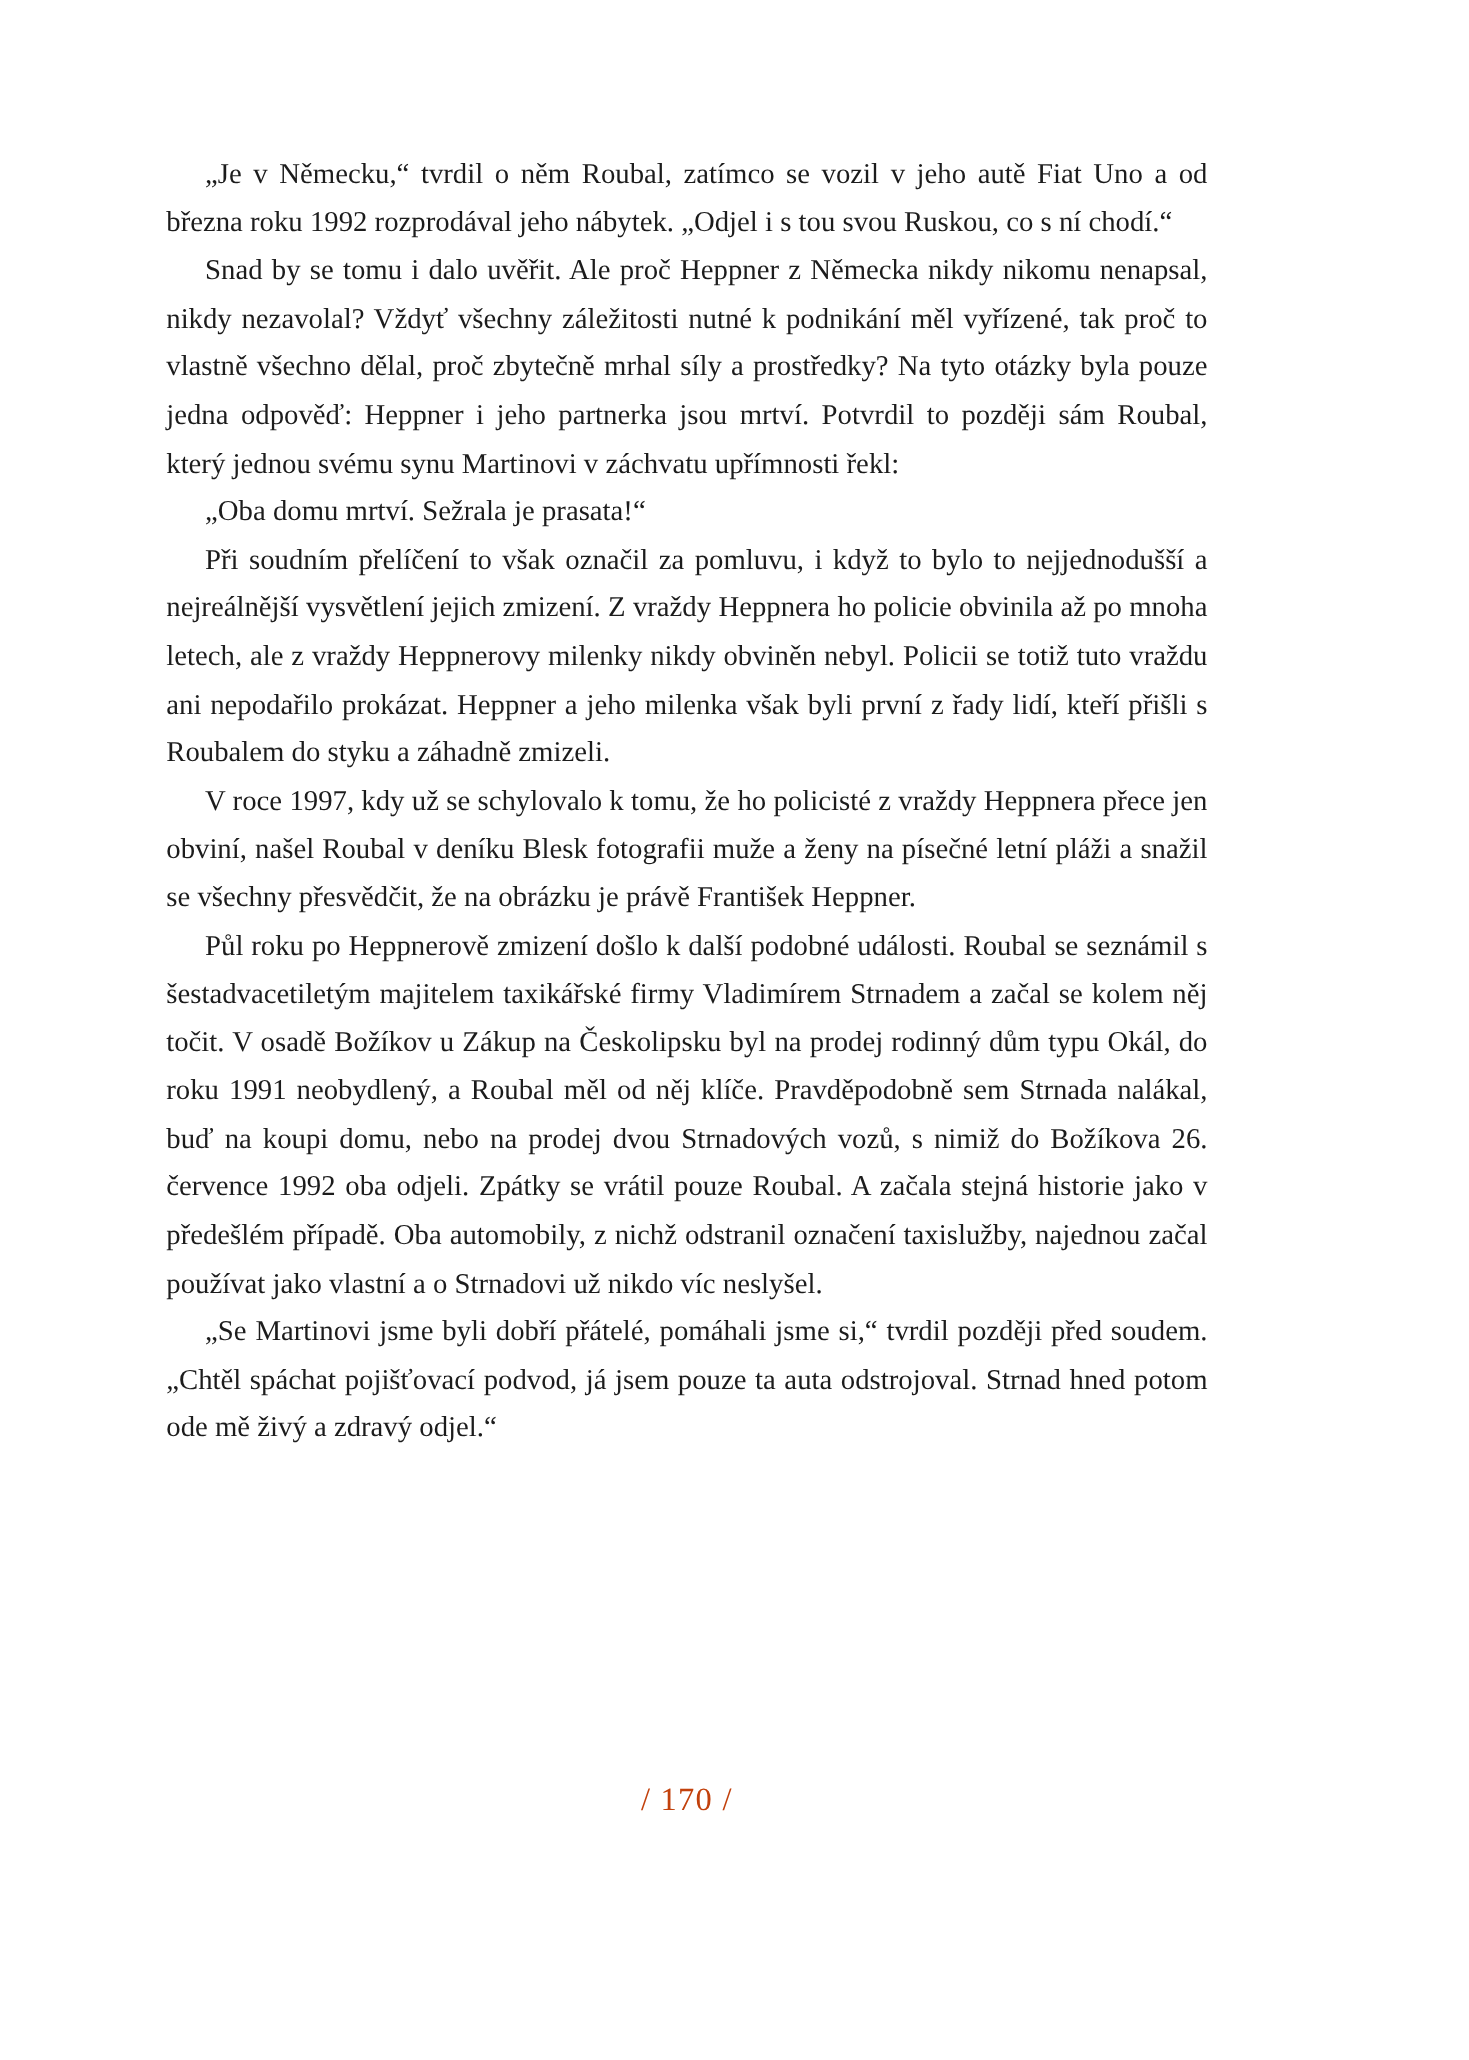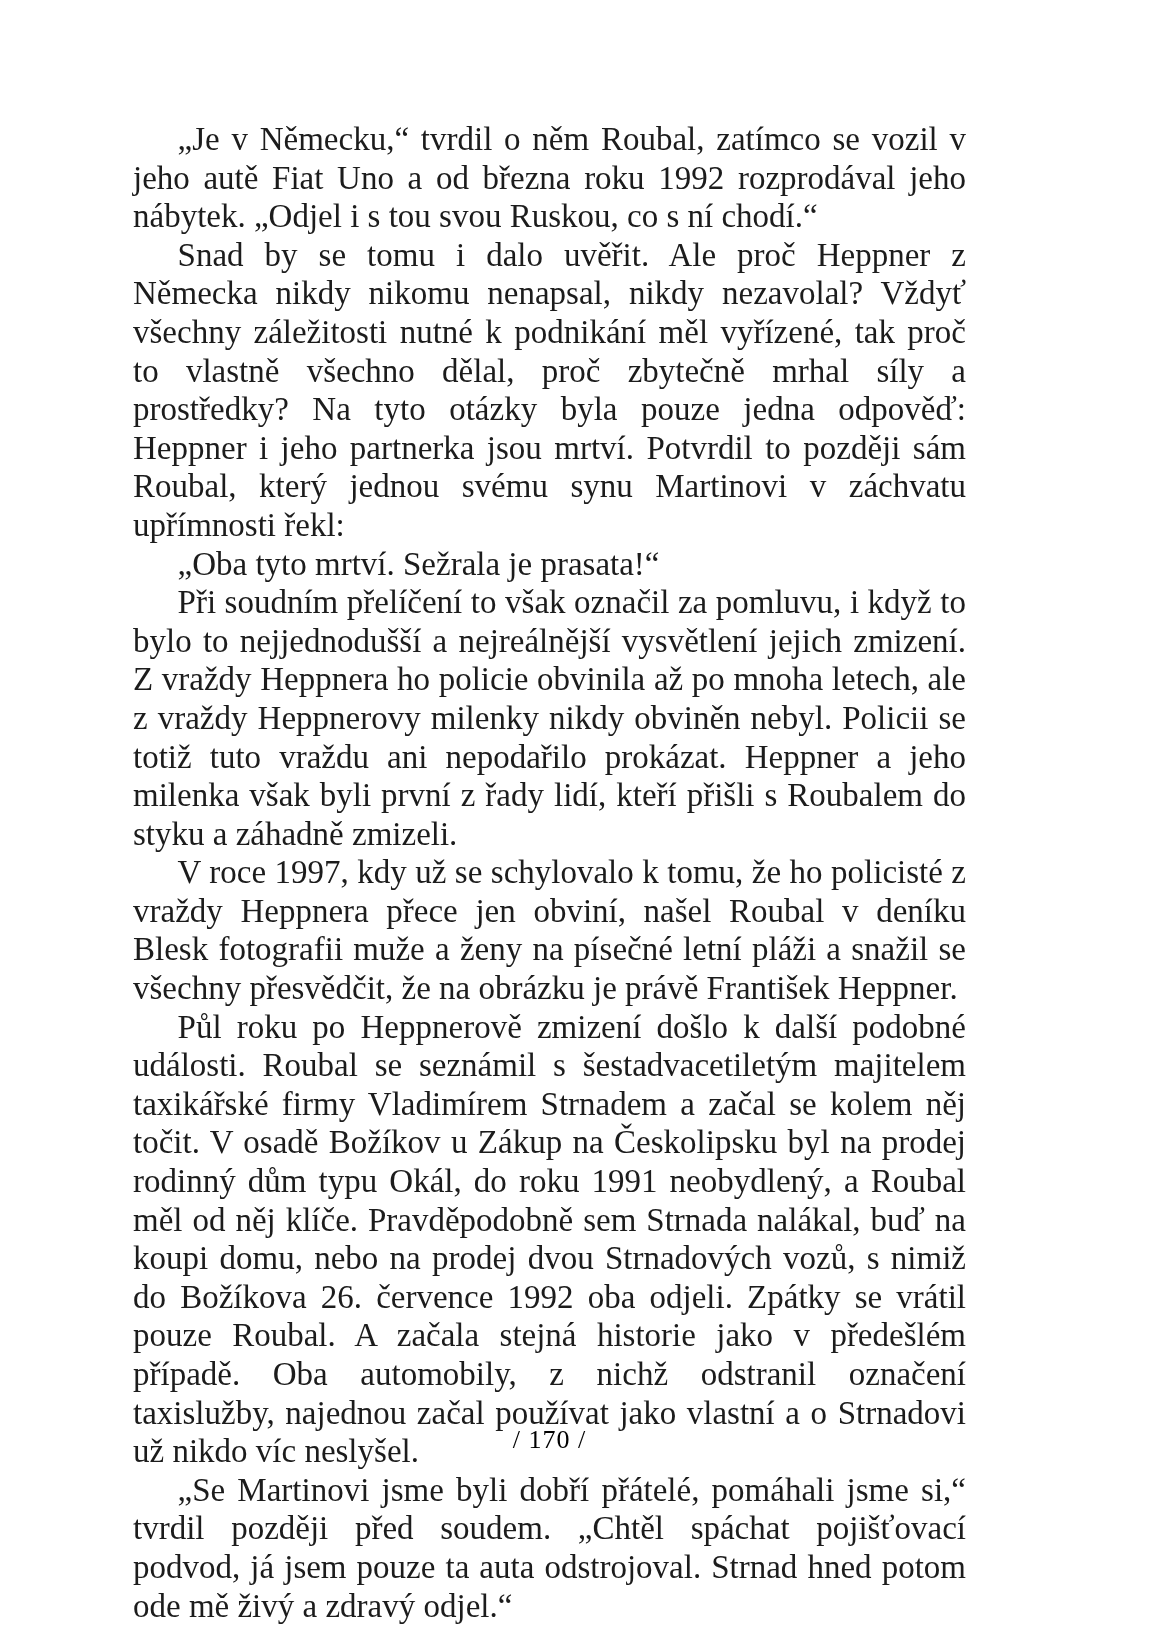--- a/index.html
+++ b/index.html
@@ -14,49 +14,49 @@
     background: #ffffff;
     font-family: "Liberation Serif", "DejaVu Serif", serif;
     color: #1c1c1c;
     overflow: hidden;
   }
   .text-block {
     position: absolute;
     left: 133px;
     top: 120px;
     width: 833px;
-    font-size: 33px;
+    font-size: 23px;
     line-height: 38.6px;
     text-align: justify;
     hyphens: auto;
     -webkit-hyphens: auto;
   }
   .text-block p {
     margin: 0;
     padding: 0;
     text-indent: 1.35em;
   }
   .page-number {
     position: absolute;
     left: 133px;
     width: 833px;
     top: 1425px;
     text-align: center;
     font-size: 26px;
     letter-spacing: 1px;
-    color: #000000;
+    color: #c2410c;
   }
 </style>
 </head>
 <body>
 
 <div class="page">
   <div class="text-block">
     <p>„Je v Německu,“ tvrdil o něm Roubal, zatímco se vozil v jeho autě Fiat Uno a od března roku 1992 rozprodával jeho nábytek. „Odjel i s tou svou Ruskou, co s ní chodí.“</p>
     <p>Snad by se tomu i dalo uvěřit. Ale proč Heppner z Německa nikdy nikomu nenapsal, nikdy nezavolal? Vždyť všechny záležitosti nutné k podnikání měl vyřízené, tak proč to vlastně všechno dělal, proč zbytečně mrhal síly a prostředky? Na tyto otázky byla pouze jedna odpověď: Heppner i jeho partnerka jsou mrtví. Potvrdil to později sám Roubal, který jednou svému synu Martinovi v záchvatu upřímnosti řekl:</p>
-    <p>„Oba tyto mrtví. Sežrala je prasata!“</p>
+    <p>„Oba domu mrtví. Sežrala je prasata!“</p>
     <p>Při soudním přelíčení to však označil za pomluvu, i když to bylo to nejjednodušší a nejreálnější vysvětlení jejich zmizení. Z vraždy Heppnera ho policie obvinila až po mnoha letech, ale z vraždy Heppnerovy milenky nikdy obviněn nebyl. Policii se totiž tuto vraždu ani nepodařilo prokázat. Heppner a jeho milenka však byli první z řady lidí, kteří přišli s Roubalem do styku a záhadně zmizeli.</p>
     <p>V roce 1997, kdy už se schylovalo k tomu, že ho policisté z vraždy Heppnera přece jen obviní, našel Roubal v deníku Blesk fotografii muže a ženy na písečné letní pláži a snažil se všechny přesvědčit, že na obrázku je právě František Heppner.</p>
     <p>Půl roku po Heppnerově zmizení došlo k další podobné události. Roubal se seznámil s šestadvacetiletým majitelem taxikářské firmy Vladimírem Strnadem a začal se kolem něj točit. V osadě Božíkov u Zákup na Českolipsku byl na prodej rodinný dům typu Okál, do roku 1991 neobydlený, a Roubal měl od něj klíče. Pravděpodobně sem Strnada nalákal, buď na koupi domu, nebo na prodej dvou Strnadových vozů, s nimiž do Božíkova 26. července 1992 oba odjeli. Zpátky se vrátil pouze Roubal. A začala stejná historie jako v předešlém případě. Oba automobily, z nichž odstranil označení taxislužby, najednou začal používat jako vlastní a o Strnadovi už nikdo víc neslyšel.</p>
     <p>„Se Martinovi jsme byli dobří přátelé, pomáhali jsme si,“ tvrdil později před soudem. „Chtěl spáchat pojišťovací podvod, já jsem pouze ta auta odstrojoval. Strnad hned potom ode mě živý a zdravý odjel.“</p>
   </div>
   <div class="page-number">/ 170 /</div>
 </div>
 
 </body></html>

